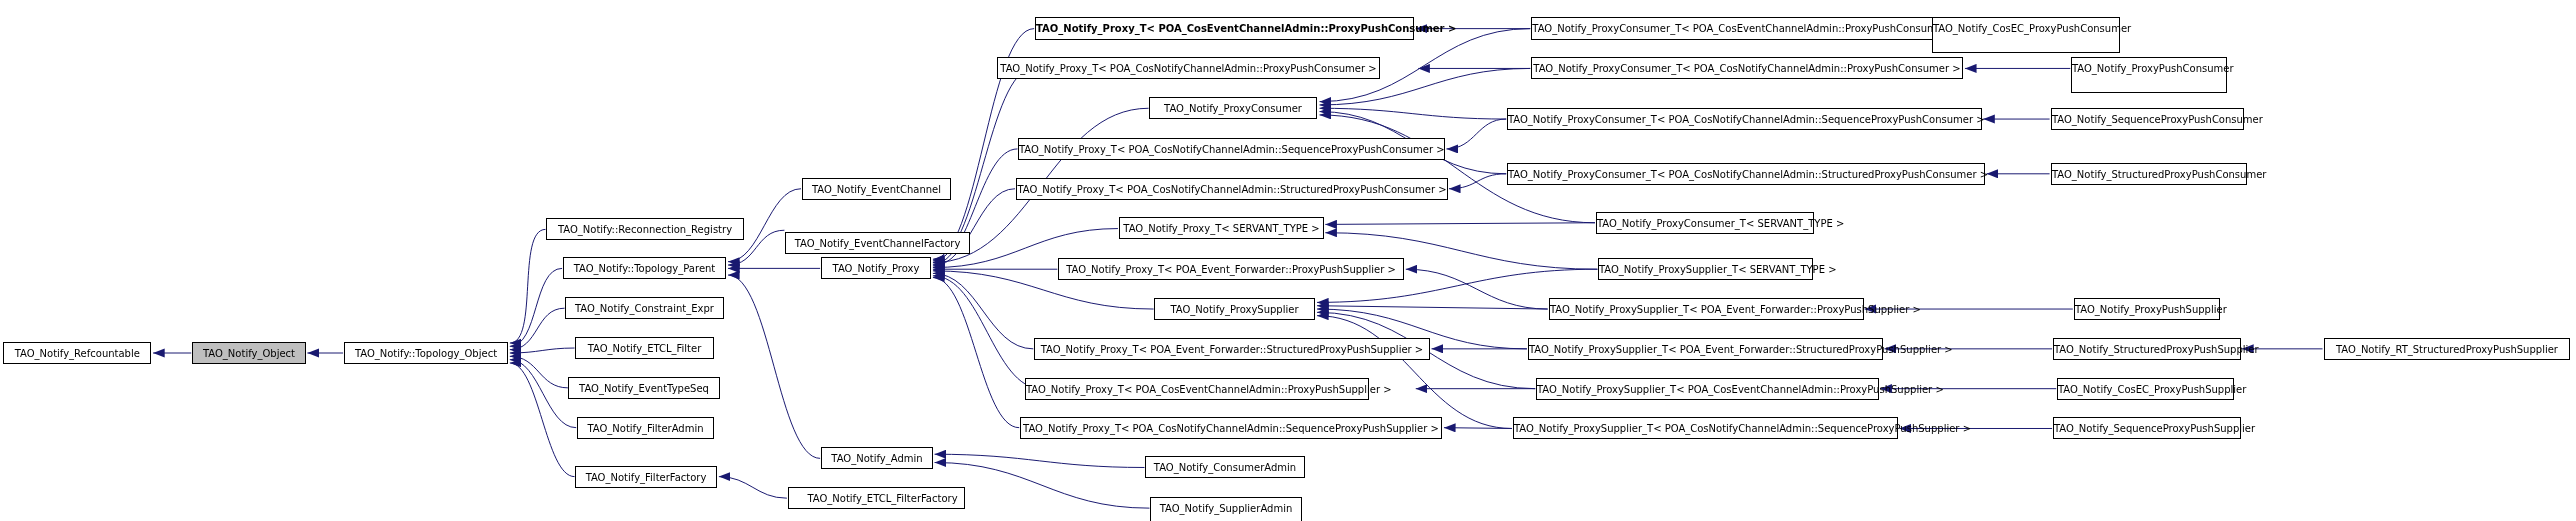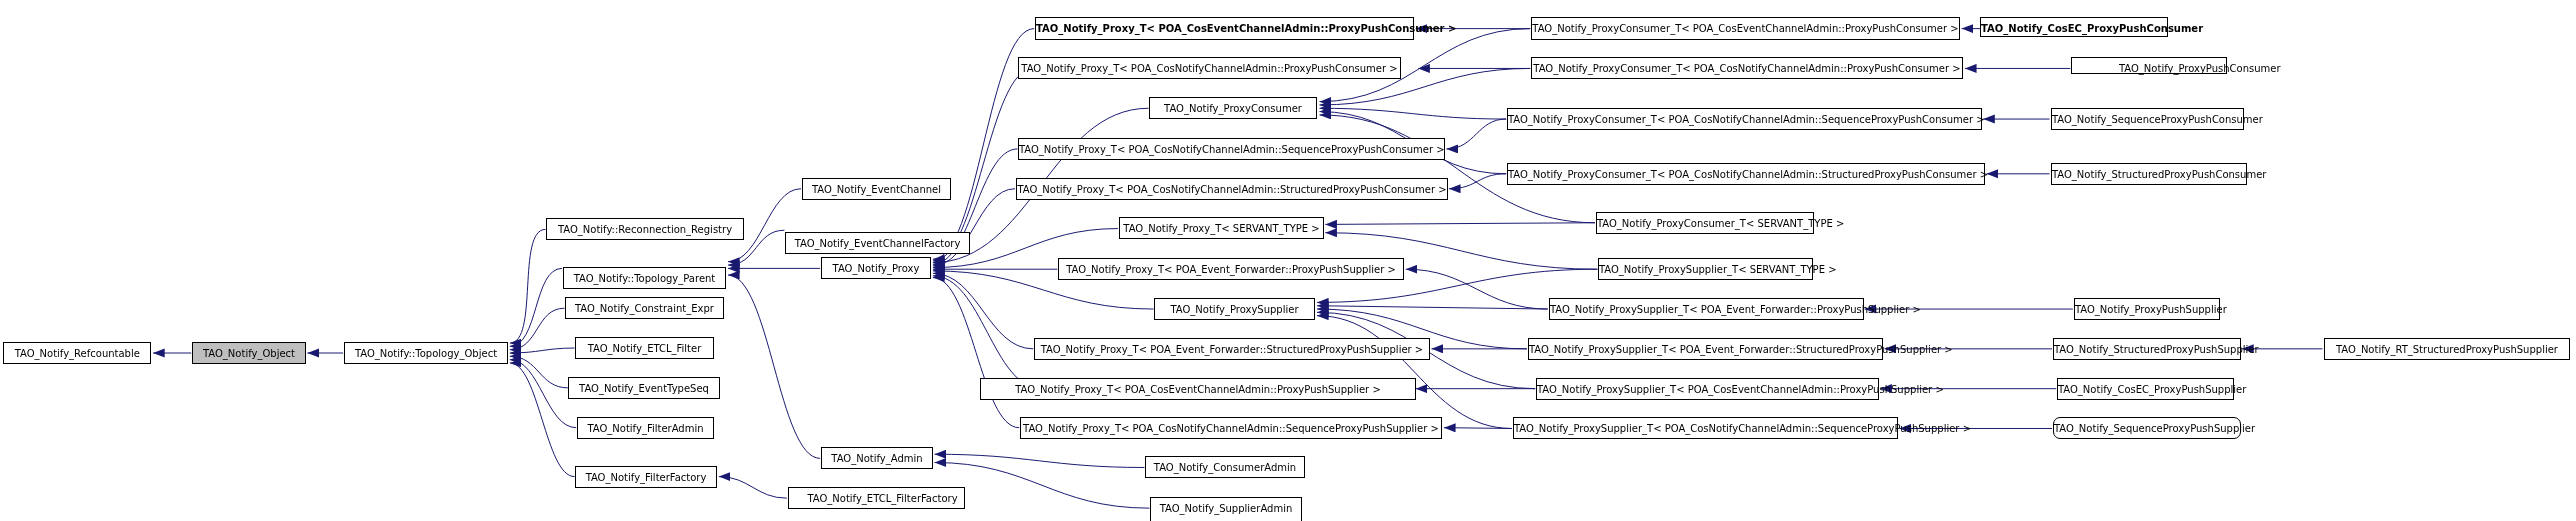--- a/index.html
+++ b/index.html
@@ -78,58 +78,58 @@
         <path d="M2799,420.5 L2702,420.5" fill="none" stroke="#191970" stroke-width="1.2" marker-end="url(#arrow)"></path>
         <path d="M2478,468.5 L2266,468.5" fill="none" stroke="#191970" stroke-width="1.2" marker-end="url(#arrow)"></path>
         <path d="M2473,516.5 L2289,516.5" fill="none" stroke="#191970" stroke-width="1.2" marker-end="url(#arrow)"></path>
       </g>
   </svg>
   <div id="nodes">
       <div class="node" style="left: 3.3px; top: 342px; width: 148px; height: 22.4px;">TAO_Notify_Refcountable</div>
       <div class="node selected" style="left: 192px; top: 342px; width: 114px; height: 22.4px;">TAO_Notify_Object</div>
       <div class="node" style="left: 344px; top: 342px; width: 164px; height: 22.4px;">TAO_Notify::Topology_Object</div>
       <div class="node" style="left: 546px; top: 218px; width: 198px; height: 22.4px;">TAO_Notify::Reconnection_Registry</div>
-      <div class="node" style="left: 563px; top: 267px; width: 163px; height: 22.4px;">TAO_Notify::Topology_Parent</div>
+      <div class="node" style="left: 563px; top: 257px; width: 163px; height: 22.4px;">TAO_Notify::Topology_Parent</div>
       <div class="node" style="left: 565px; top: 297px; width: 159px; height: 22.4px;">TAO_Notify_Constraint_Expr</div>
       <div class="node" style="left: 575px; top: 337px; width: 139px; height: 22.4px;">TAO_Notify_ETCL_Filter</div>
       <div class="node" style="left: 568px; top: 377px; width: 152px; height: 22.4px;">TAO_Notify_EventTypeSeq</div>
       <div class="node" style="left: 577px; top: 417px; width: 137px; height: 22.4px;">TAO_Notify_FilterAdmin</div>
       <div class="node" style="left: 575px; top: 466px; width: 142px; height: 22.4px;">TAO_Notify_FilterFactory</div>
       <div class="node" style="left: 802px; top: 178px; width: 149px; height: 22.4px;">TAO_Notify_EventChannel</div>
       <div class="node" style="left: 785px; top: 219px; width: 185px; height: 22.4px; margin-top: 13px;">TAO_Notify_EventChannelFactory</div>
       <div class="node" style="left: 821px; top: 257px; width: 110px; height: 22.4px;">TAO_Notify_Proxy</div>
       <div class="node" style="left: 821px; top: 447px; width: 112px; height: 22.4px;">TAO_Notify_Admin</div>
       <div class="node" style="left: 788px; top: 487px; width: 177px; height: 22.4px; padding-left: 12px;">TAO_Notify_ETCL_FilterFactory</div>
       <div class="node" style="left: 1035px; top: 17.4px; width: 379px; height: 22.4px; font-weight: bold;">TAO_Notify_Proxy_T&lt; POA_CosEventChannelAdmin::ProxyPushConsumer &gt;</div>
-      <div class="node" style="left: 1018px; top: 57px; width: 383px; height: 22.4px;">TAO_Notify_Proxy_T&lt; POA_CosNotifyChannelAdmin::ProxyPushConsumer &gt;</div>
+      <div class="node" style="left: 997px; top: 57px; width: 383px; height: 22.4px;">TAO_Notify_Proxy_T&lt; POA_CosNotifyChannelAdmin::ProxyPushConsumer &gt;</div>
       <div class="node" style="left: 1149px; top: 97px; width: 168px; height: 22.4px;">TAO_Notify_ProxyConsumer</div>
       <div class="node" style="left: 1018px; top: 138px; width: 427px; height: 22.4px;">TAO_Notify_Proxy_T&lt; POA_CosNotifyChannelAdmin::SequenceProxyPushConsumer &gt;</div>
       <div class="node" style="left: 1016px; top: 178px; width: 432px; height: 22.4px;">TAO_Notify_Proxy_T&lt; POA_CosNotifyChannelAdmin::StructuredProxyPushConsumer &gt;</div>
       <div class="node" style="left: 1119px; top: 217px; width: 205px; height: 22.4px;">TAO_Notify_Proxy_T&lt; SERVANT_TYPE &gt;</div>
       <div class="node" style="left: 1058px; top: 258px; width: 346px; height: 22.4px;">TAO_Notify_Proxy_T&lt; POA_Event_Forwarder::ProxyPushSupplier &gt;</div>
       <div class="node" style="left: 1154px; top: 298px; width: 161px; height: 22.4px;">TAO_Notify_ProxySupplier</div>
       <div class="node" style="left: 1034px; top: 338px; width: 396px; height: 22.4px;">TAO_Notify_Proxy_T&lt; POA_Event_Forwarder::StructuredProxyPushSupplier &gt;</div>
-      <div class="node" style="left: 980px; top: 378px; width: 436px; height: 22.4px;">TAO_Notify_Proxy_T&lt; POA_CosEventChannelAdmin::ProxyPushSupplier &gt;</div>
+      <div class="node" style="left: 1025px; top: 378px; width: 344px; height: 22.4px;">TAO_Notify_Proxy_T&lt; POA_CosEventChannelAdmin::ProxyPushSupplier &gt;</div>
       <div class="node" style="left: 1020px; top: 417px; width: 422px; height: 22.4px;">TAO_Notify_Proxy_T&lt; POA_CosNotifyChannelAdmin::SequenceProxyPushSupplier &gt;</div>
       <div class="node" style="left: 1145px; top: 456px; width: 160px; height: 22.4px;">TAO_Notify_ConsumerAdmin</div>
       <div class="node" style="left: 1150px; top: 497px; width: 152px; height: 34px;">TAO_Notify_SupplierAdmin</div>
       <div class="node" style="left: 1531px; top: 17.4px; width: 429px; height: 22.4px;">TAO_Notify_ProxyConsumer_T&lt; POA_CosEventChannelAdmin::ProxyPushConsumer &gt;</div>
       <div class="node" style="left: 1531px; top: 57px; width: 432px; height: 22.4px;">TAO_Notify_ProxyConsumer_T&lt; POA_CosNotifyChannelAdmin::ProxyPushConsumer &gt;</div>
       <div class="node" style="left: 1507px; top: 108px; width: 475px; height: 22.4px;">TAO_Notify_ProxyConsumer_T&lt; POA_CosNotifyChannelAdmin::SequenceProxyPushConsumer &gt;</div>
       <div class="node" style="left: 1507px; top: 163px; width: 478px; height: 22.4px;">TAO_Notify_ProxyConsumer_T&lt; POA_CosNotifyChannelAdmin::StructuredProxyPushConsumer &gt;</div>
       <div class="node" style="left: 1596px; top: 212px; width: 218px; height: 22.4px; text-align: center;">TAO_Notify_ProxyConsumer_T&lt; SERVANT_TYPE &gt;</div>
       <div class="node" style="left: 1598px; top: 258px; width: 215px; height: 22.4px;">TAO_Notify_ProxySupplier_T&lt; SERVANT_TYPE &gt;</div>
       <div class="node" style="left: 1549px; top: 298px; width: 315px; height: 22.4px;">TAO_Notify_ProxySupplier_T&lt; POA_Event_Forwarder::ProxyPushSupplier &gt;</div>
       <div class="node" style="left: 1528px; top: 338px; width: 355px; height: 22.4px;">TAO_Notify_ProxySupplier_T&lt; POA_Event_Forwarder::StructuredProxyPushSupplier &gt;</div>
       <div class="node" style="left: 1536px; top: 378px; width: 343px; height: 22.4px;">TAO_Notify_ProxySupplier_T&lt; POA_CosEventChannelAdmin::ProxyPushSupplier &gt;</div>
       <div class="node" style="left: 1513px; top: 417px; width: 385px; height: 22.4px;">TAO_Notify_ProxySupplier_T&lt; POA_CosNotifyChannelAdmin::SequenceProxyPushSupplier &gt;</div>
-      <div class="node" style="left: 1980px; top: 17.4px; width: 188px; height: 20px; font-weight: bold;">TAO_Notify_CosEC_ProxyPushConsumer</div>
-      <div class="node" style="left: 2071px; top: 57px; width: 156px; height: 17px; padding-left: 47px;">TAO_Notify_ProxyPushConsumer</div>
+      <div class="node" style="left: 1932px; top: 17.4px; width: 188px; height: 36px;">TAO_Notify_CosEC_ProxyPushConsumer</div>
+      <div class="node" style="left: 2071px; top: 57px; width: 156px; height: 36px;">TAO_Notify_ProxyPushConsumer</div>
       <div class="node" style="left: 2051px; top: 108px; width: 193px; height: 22.4px;">TAO_Notify_SequenceProxyPushConsumer</div>
       <div class="node" style="left: 2051px; top: 163px; width: 196px; height: 22.4px;">TAO_Notify_StructuredProxyPushConsumer</div>
       <div class="node" style="left: 2074px; top: 298px; width: 146px; height: 22.4px;">TAO_Notify_ProxyPushSupplier</div>
       <div class="node" style="left: 2053px; top: 338px; width: 188px; height: 22.4px;">TAO_Notify_StructuredProxyPushSupplier</div>
       <div class="node" style="left: 2324px; top: 338px; width: 246px; height: 22.4px;">TAO_Notify_RT_StructuredProxyPushSupplier</div>
       <div class="node" style="left: 2057px; top: 378px; width: 177px; height: 22.4px;">TAO_Notify_CosEC_ProxyPushSupplier</div>
-      <div class="node" style="left: 2053px; top: 417px; width: 188px; height: 22.4px; border-radius: 7px;">TAO_Notify_SequenceProxyPushSupplier</div>
+      <div class="node" style="left: 2053px; top: 417px; width: 188px; height: 22.4px;">TAO_Notify_SequenceProxyPushSupplier</div>
     </div>
 </div>
 
 
 </body></html>

